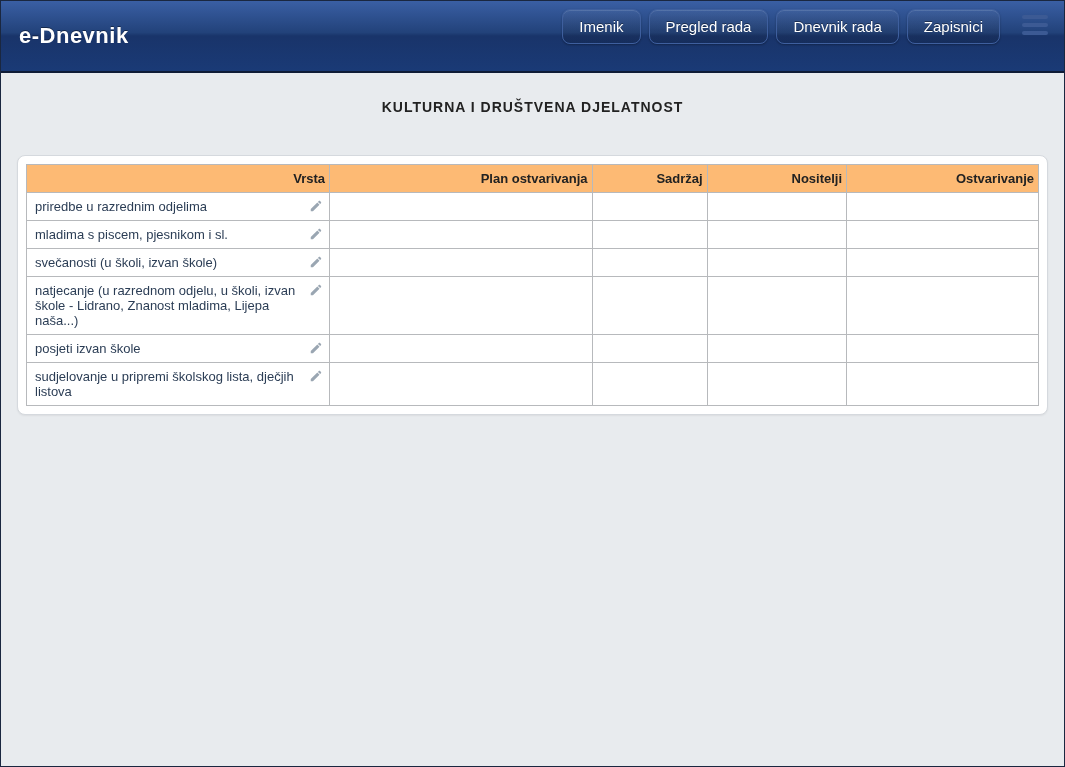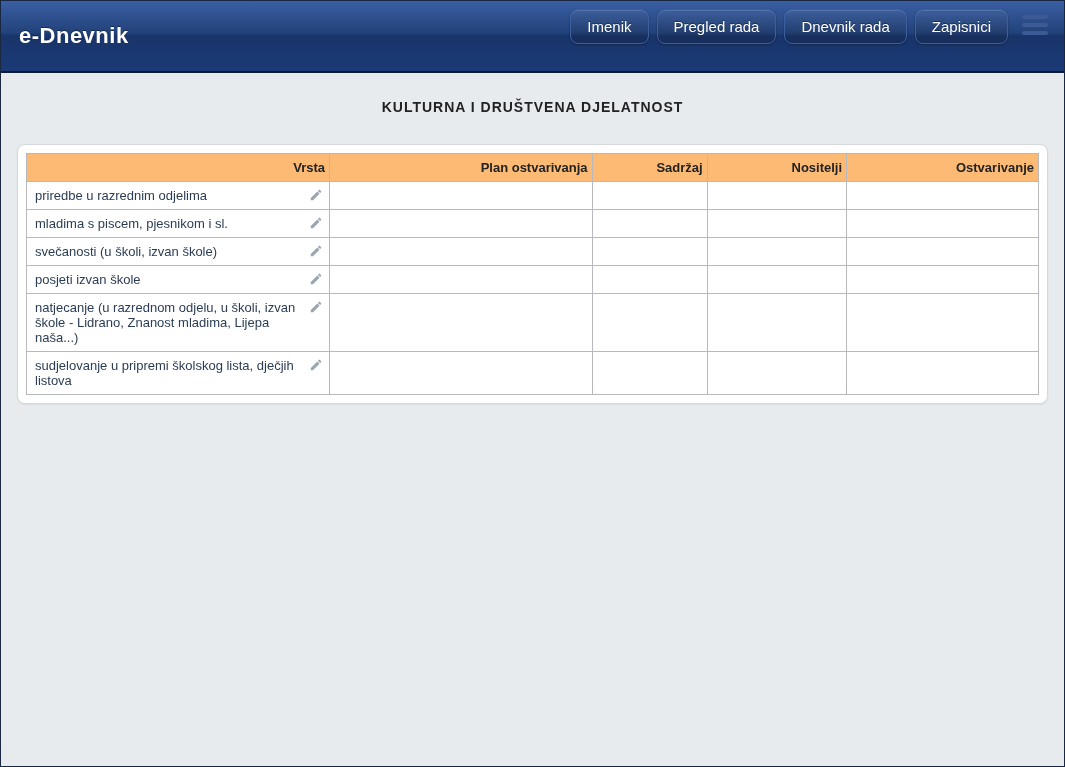--- a/index.html
+++ b/index.html
@@ -18,21 +18,21 @@
   }
   .brand {
     color: #ffffff;
     font-size: 22px;
     font-weight: bold;
     letter-spacing: 0.5px;
     text-shadow: 0 -1px 0 rgba(0,0,0,0.4);
   }
   .nav {
     position: absolute;
-    right: 56px;
+    right: 64px;
     top: 8px;
     display: flex;
     gap: 8px;
   }
   .nav-btn {
     color: #ffffff;
     font-size: 15px;
     padding: 8px 16px;
     border: 1px solid #3e5f9e;
     border-radius: 8px;
@@ -62,21 +62,21 @@
   
   .container {
     padding: 26px 0 0 0;
   }
   .page-title {
     text-align: center;
     font-size: 14px;
     font-weight: bold;
     letter-spacing: 1px;
     color: #222;
-    margin-bottom: 29px;
+    margin-bottom: 40px;
   }
   .panel {
     margin: 0 16px;
     background: #ffffff;
     border: 1px solid #d5d9de;
     border-radius: 8px;
     padding: 8px;
     box-shadow: 0 1px 2px rgba(0,0,0,0.06);
   }
   table {
@@ -181,32 +181,32 @@
                 <svg viewBox="0 0 16 16" fill="none" xmlns="http://www.w3.org/2000/svg">
                   <path d="M2 11.5V14h2.5L12 6.5 9.5 4 2 11.5zM13.7 4.8c.4-.4.4-1 0-1.4l-1.1-1.1c-.4-.4-1-.4-1.4 0l-1 1 2.5 2.5 1-1z" fill="#9aa6b2"></path>
                 </svg>
               </span></td>
             <td></td>
             <td></td>
             <td></td>
             <td></td>
           </tr>
           <tr>
+            <td class="vrsta-cell"><span>natjecanje (u razrednom odjelu, u školi, izvan škole - Lidrano, Znanost mladima, Lijepa naša...)</span><span class="pencil">
+                <svg viewBox="0 0 16 16" fill="none" xmlns="http://www.w3.org/2000/svg">
+                  <path d="M2 11.5V14h2.5L12 6.5 9.5 4 2 11.5zM13.7 4.8c.4-.4.4-1 0-1.4l-1.1-1.1c-.4-.4-1-.4-1.4 0l-1 1 2.5 2.5 1-1z" fill="#9aa6b2"></path>
+                </svg>
+              </span></td>
+            <td></td>
+            <td></td>
+            <td></td>
+            <td></td>
+          </tr>
+          <tr>
             <td class="vrsta-cell"><span>posjeti izvan škole</span><span class="pencil">
-                <svg viewBox="0 0 16 16" fill="none" xmlns="http://www.w3.org/2000/svg">
-                  <path d="M2 11.5V14h2.5L12 6.5 9.5 4 2 11.5zM13.7 4.8c.4-.4.4-1 0-1.4l-1.1-1.1c-.4-.4-1-.4-1.4 0l-1 1 2.5 2.5 1-1z" fill="#9aa6b2"></path>
-                </svg>
-              </span></td>
-            <td></td>
-            <td></td>
-            <td></td>
-            <td></td>
-          </tr>
-          <tr>
-            <td class="vrsta-cell"><span>natjecanje (u razrednom odjelu, u školi, izvan škole - Lidrano, Znanost mladima, Lijepa naša...)</span><span class="pencil">
                 <svg viewBox="0 0 16 16" fill="none" xmlns="http://www.w3.org/2000/svg">
                   <path d="M2 11.5V14h2.5L12 6.5 9.5 4 2 11.5zM13.7 4.8c.4-.4.4-1 0-1.4l-1.1-1.1c-.4-.4-1-.4-1.4 0l-1 1 2.5 2.5 1-1z" fill="#9aa6b2"></path>
                 </svg>
               </span></td>
             <td></td>
             <td></td>
             <td></td>
             <td></td>
           </tr>
           <tr>

